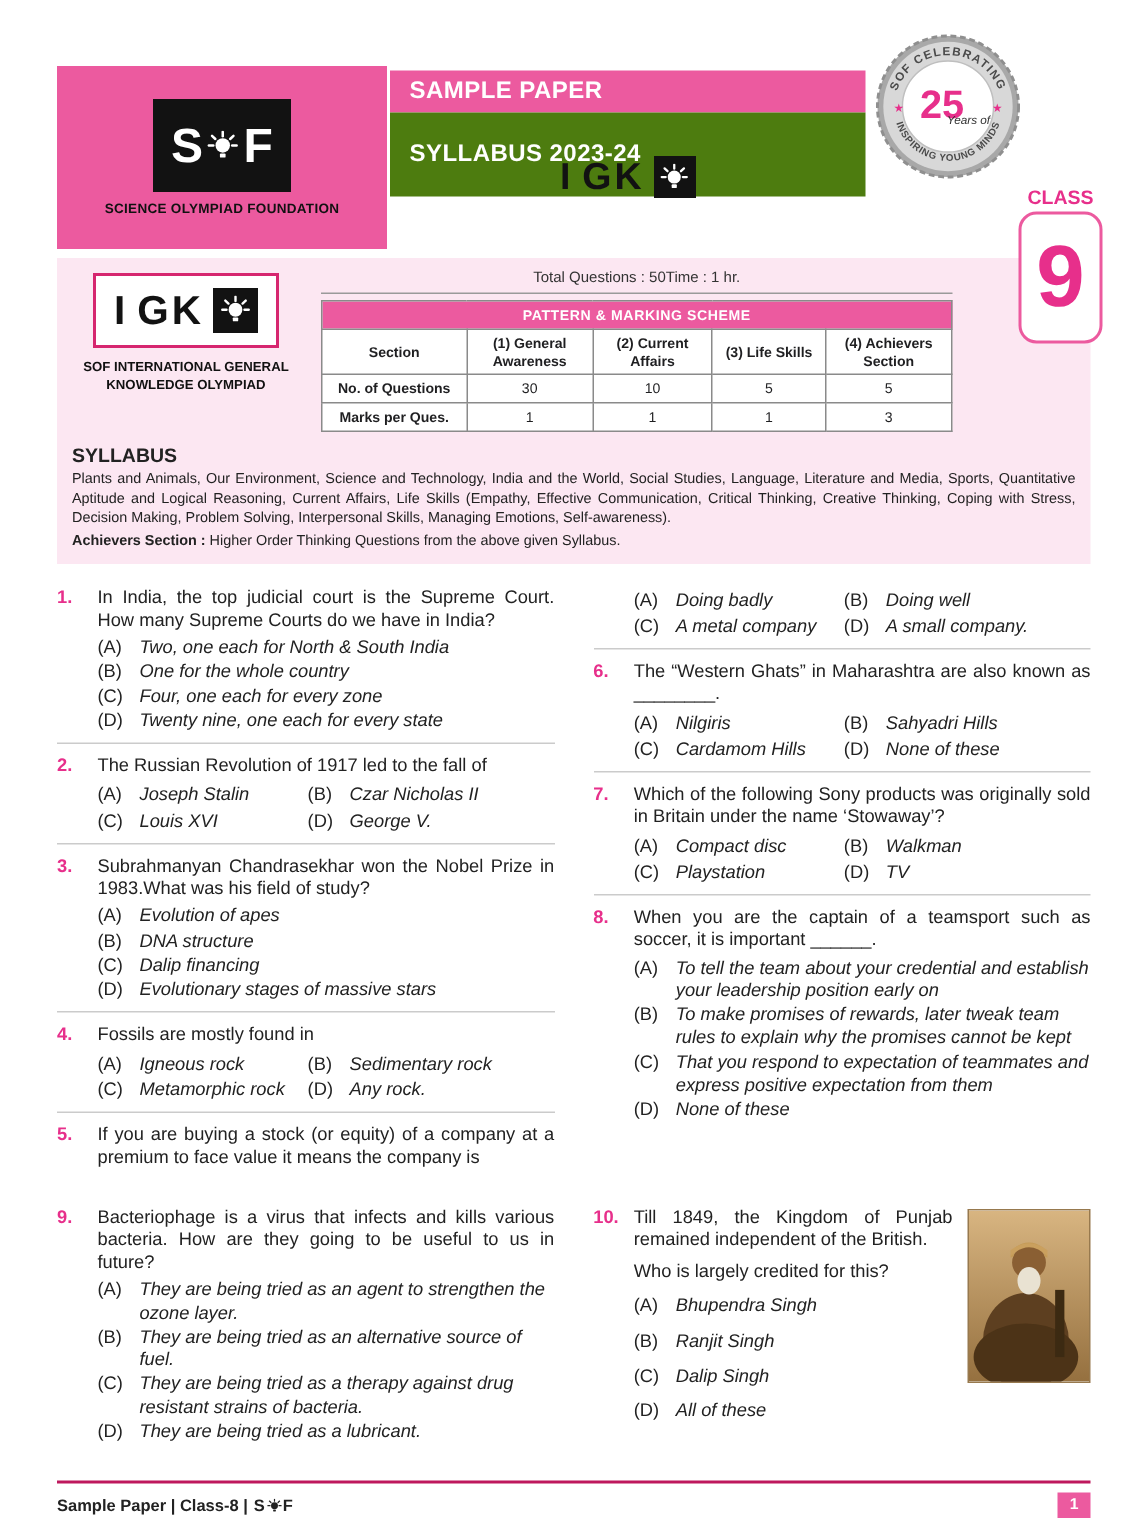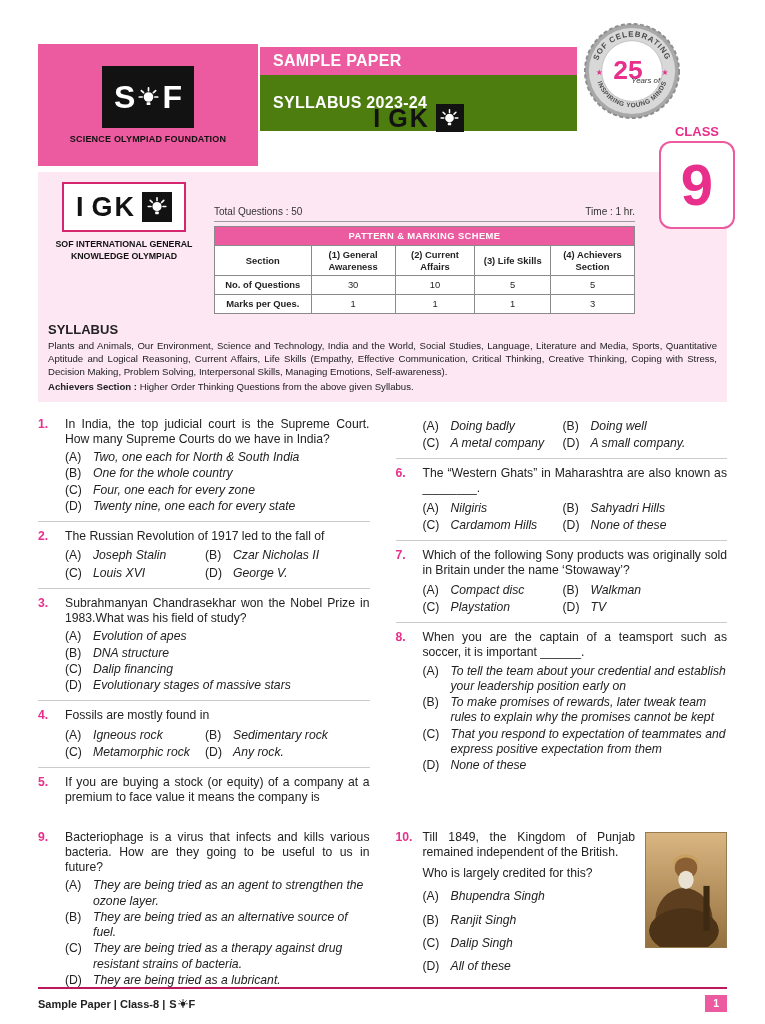--- a/index.html
+++ b/index.html
@@ -26,37 +26,37 @@
   .band-pink{background:var(--pink);color:#fff;font-weight:bold;font-size:16px;padding:5px 13px;letter-spacing:.3px;}
   .band-black{background:#4d7c0f;color:#fff;font-weight:bold;font-size:16px;padding:19px 13px;letter-spacing:.3px;}
 
   .igk-center{position:absolute;left:222px;right:150px;top:104px;display:flex;justify-content:center;align-items:center;gap:6px;}
   .igk-letters{font-weight:bold;font-size:25px;color:#121212;letter-spacing:2px;line-height:1;}
   .igk-bulb-box{background:#121212;width:28px;height:28px;display:flex;align-items:center;justify-content:center;}
   .igk-bulb-box .bulb{width:19px;height:19px;color:#fff;}
 
   .badge{position:absolute;right:46px;top:22px;width:98px;height:98px;}
 
-  .class-wrap{position:absolute;right:-8px;top:124px;width:76px;text-align:center;z-index:5;}
+  .class-wrap{position:absolute;right:-8px;top:124px;width:56px;text-align:center;z-index:5;}
   .class-label{color:var(--pink-deep);font-weight:bold;font-size:13px;margin-bottom:2px;}
   .class-number-box{border:2.5px solid var(--pink);border-radius:12px;background:#fff;height:88px;
     display:flex;align-items:center;justify-content:center;}
   .class-number{color:var(--pink-deep);font-weight:bold;font-size:58px;line-height:1;}
 
   
   .info-panel{background:var(--panel);padding:6px 10px 8px;position:relative;z-index:1;}
   .panel-top{display:flex;gap:14px;}
   .left-org{width:152px;flex:none;display:flex;flex-direction:column;align-items:center;padding-top:4px;}
   .igk-box{background:#fff;border:2.5px solid #d6266f;padding:8px 12px;display:flex;align-items:center;gap:6px;}
   .igk-box .igk-letters{font-size:27px;}
   .igk-box .igk-bulb-box{width:30px;height:30px;}
   .org-name{font-size:8.8px;font-weight:bold;text-align:center;margin-top:7px;line-height:1.35;color:#111;}
 
   .table-wrap{flex:1;margin-right:82px;min-width:0;}
-  .tq-row{display:flex;justify-content:space-between;font-size:10px;color:#333;padding:2px 0 4px;border-bottom:1px solid #9a9a9a;margin-bottom:4px;margin-top:26px;}
+  .tq-row{display:flex;justify-content:center;font-size:10px;color:#333;padding:2px 0 4px;border-bottom:1px solid #9a9a9a;margin-bottom:4px;}
 
   .scheme-table{width:100%;border-collapse:collapse;background:#fff;}
   .scheme-table th,.scheme-table td{border:1px solid #8a8a8a;font-size:9.4px;padding:3px 4px;text-align:center;color:#1f1f21;line-height:1.25;}
   .scheme-title{background:var(--pink);color:#fff !important;font-weight:bold;font-size:10px;letter-spacing:.4px;}
   .scheme-table th{font-weight:bold;}
   .scheme-table .rowlabel{text-align:center;font-weight:bold;}
 
   .syllabus{margin-top:7px;font-size:9.6px;line-height:1.34;color:#222;text-align:justify;}
   .syl-head{font-weight:bold;font-size:13px;margin-bottom:2px;text-align:left;}
   .syl-ach{margin-top:2px;text-align:left;}

